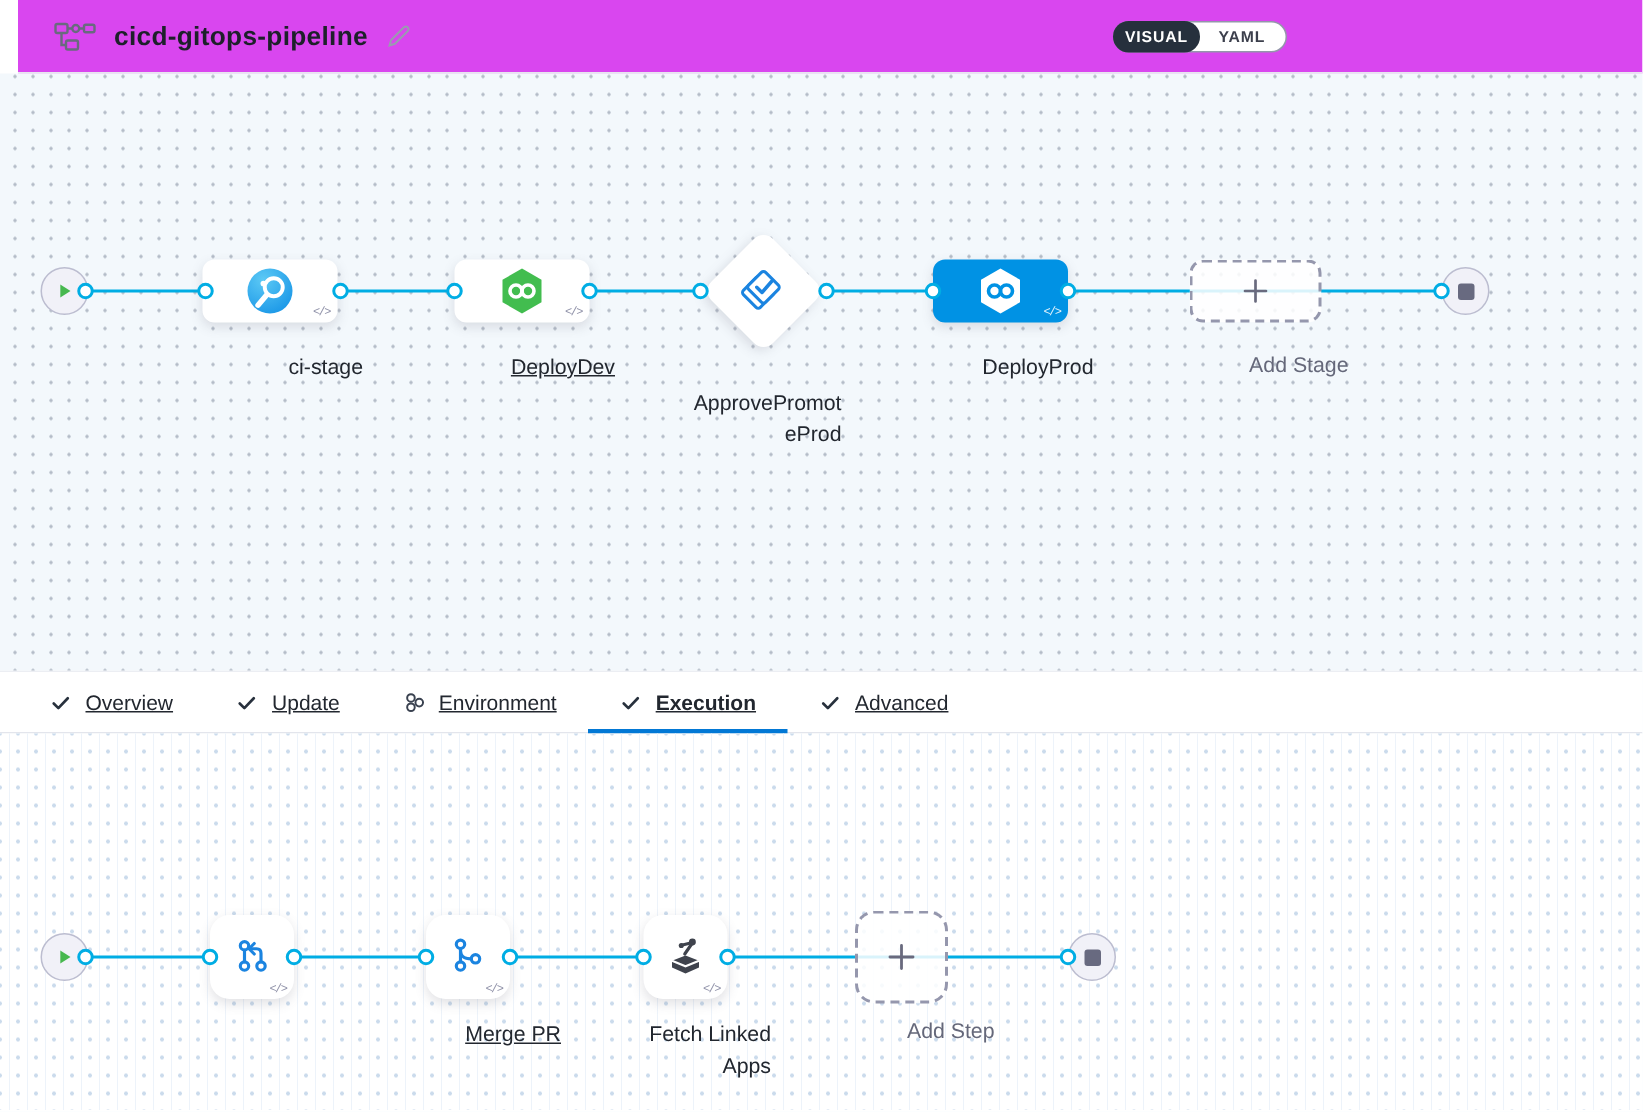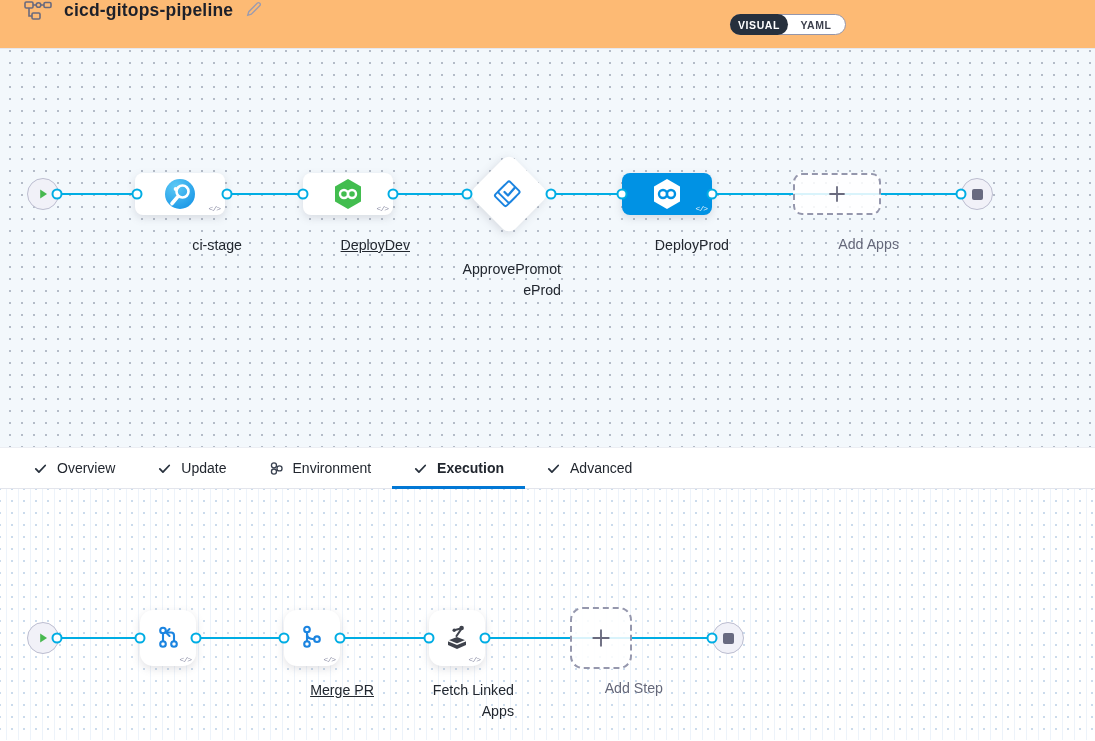--- a/index.html
+++ b/index.html
@@ -1,21 +1,21 @@
 <!DOCTYPE html>
 <html><head>
 <meta charset="utf-8">
 <style>
   * { margin:0; padding:0; box-sizing:border-box; }
   html,body { width:1095px; height:741px; overflow:hidden; background:#fff;
     font-family:"Liberation Sans", sans-serif; }
 
   
-  .header { height:49px; background:#fdba74; border-bottom:1px solid #e6e7ee;
-    display:flex; padding:0 24px; position:relative; }
+  .header { height:49px; background:#d946ef; border-bottom:1px solid #e6e7ee;
+    display:flex; align-items:center; padding:0 24px; position:relative;margin-left:12px; }
   .header .pipe-icon { margin-right:12px; display:flex; }
   .header .title { font-size:17.5px; font-weight:bold; color:#1d202a; letter-spacing:.2px; }
   .header .edit-btn { margin-left:12px; display:flex; cursor:pointer; }
   .mode-toggle { position:absolute; left:730px; top:14px; width:116px; height:21px;
     border:1px solid #9496ab; border-radius:11px; background:#fff; display:flex; }
   .mode-seg { flex:1; display:flex; align-items:center; justify-content:center;
     font-size:10.5px; font-weight:bold; letter-spacing:.6px; color:#3c3f4c; cursor:pointer; }
   .mode-seg.active { background:#26303d; color:#fff; border-radius:11px; margin:-1px; }
 
   
@@ -59,21 +59,21 @@
   .node-label { position:absolute; width:124px; text-align:right; font-size:14.2px;
     color:#22272f; line-height:1.5; z-index:2; }
   .node-label.narrow { width:104px; overflow-wrap:anywhere; }
   .node-label.midwrap { width:114px; }
   .node-label.gray { color:#65687a; }
 
   
   .tabbar { height:42px; background:#fff; border-top:1px solid #eceef3; border-bottom:1px solid #e3e5ec;
     display:flex; align-items:stretch; padding-left:12px; }
   .tab { display:flex; align-items:center; gap:9px; padding:0 21px; cursor:pointer;
-    font-size:14px; color:#22272f; position:relative; }
+    font-size:14px; color:#22272f; position:relative;text-decoration:underline; }
   .tab.selected { font-weight:bold; }
   .tab.selected::after { content:""; position:absolute; left:0; right:0; bottom:-1px;
     height:3px; background:#0278d5; }
   .tab svg { flex:0 0 auto; }
 </style>
 </head>
 <body>
 
 <div class="header">
   <span class="pipe-icon">
@@ -169,21 +169,21 @@
   <span class="port" style="left:467px; top:145px;"></span>
   <span class="port" style="left:551px; top:145px;"></span>
   <span class="port" style="left:622px; top:145px;"></span>
   <span class="port" style="left:712px; top:145px;"></span>
   <span class="port" style="left:961px; top:145px;"></span>
 
   <div class="node-label" style="left:118px; top:186px;">ci-stage</div>
   <div class="node-label" style="left:286px; top:186px;text-decoration:underline;">DeployDev</div>
   <div class="node-label narrow" style="left:457px; top:186px;margin-top:24px;">ApprovePromoteProd</div>
   <div class="node-label" style="left:605px; top:186px;">DeployProd</div>
-  <div class="node-label gray" style="left:775px; top:185px;">Add Apps</div>
+  <div class="node-label gray" style="left:775px; top:185px;">Add Stage</div>
 </div>
 
 <div class="tabbar">
   <div class="tab">
     <svg width="15" height="15" viewBox="0 0 16 16">
       <path d="M3 8.5 L6.3 11.8 L13 4.8" stroke="#28313d" stroke-width="1.9" fill="none" stroke-linecap="round" stroke-linejoin="round"></path>
     </svg>
     <span>Overview</span>
   </div>
   <div class="tab">

